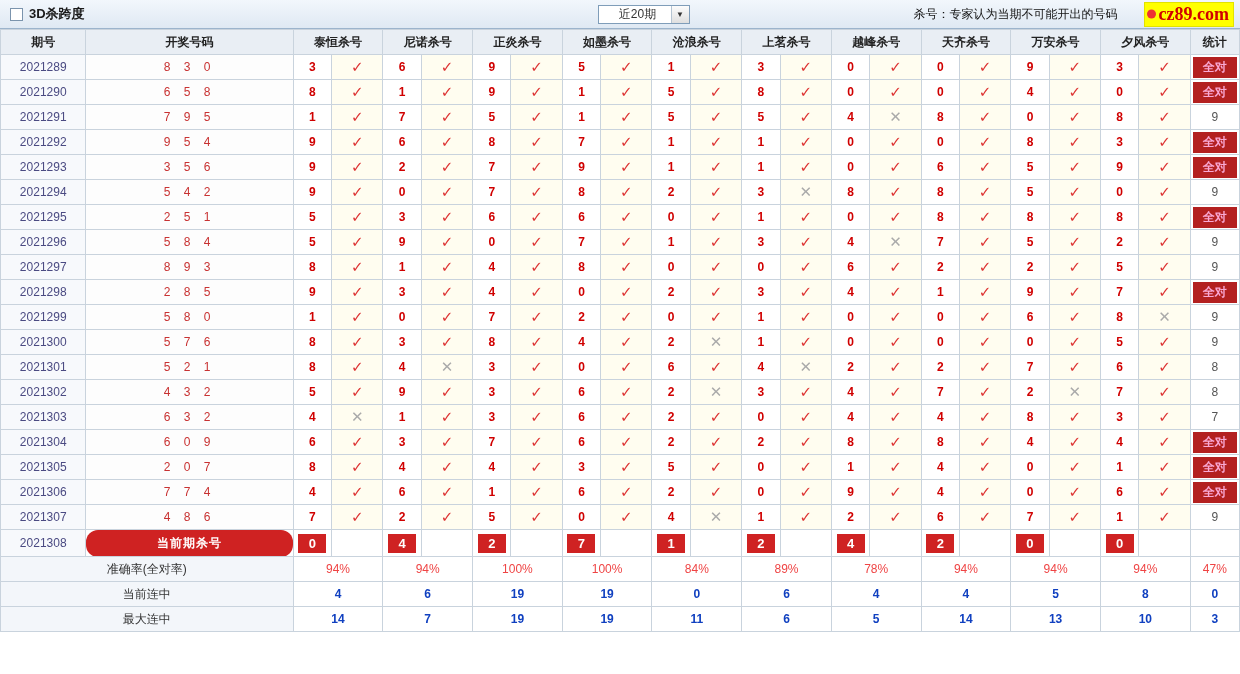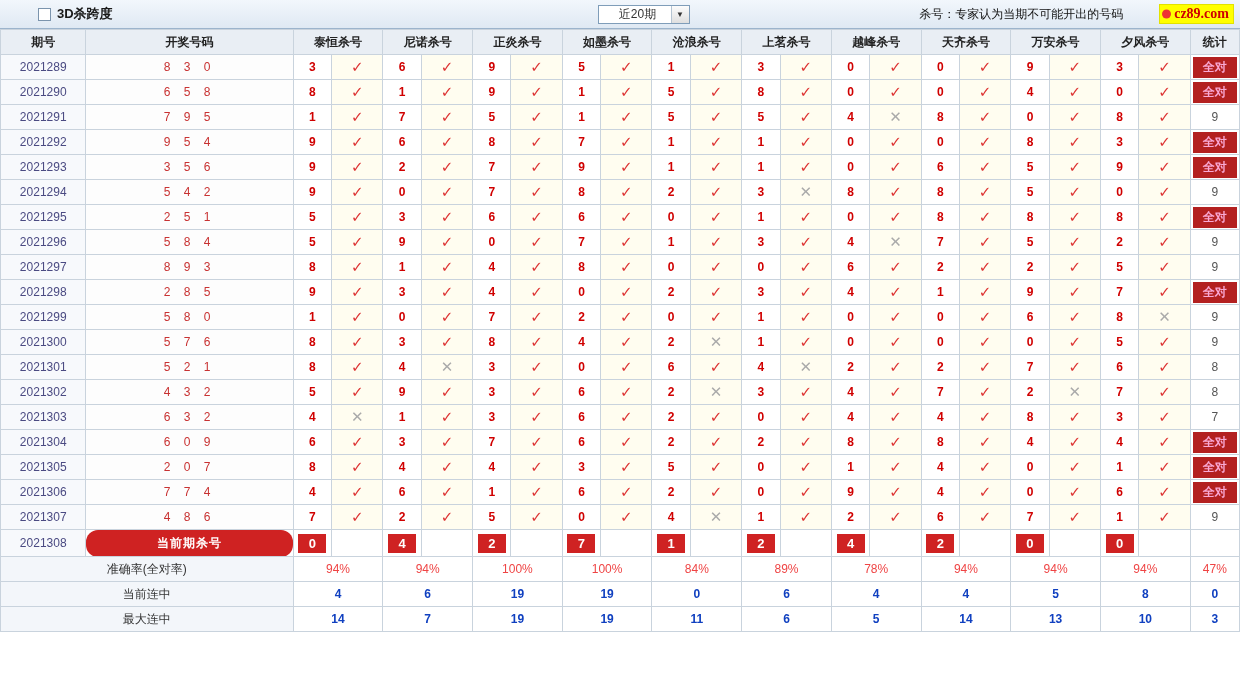--- a/index.html
+++ b/index.html
@@ -11,21 +11,20 @@
     color:#333;
     overflow:hidden;
   }
   
   .topbar{
     height:28px;
     background:linear-gradient(#f2f7fc,#dfe9f3);
     border-bottom:1px solid #9cb4cc;
     display:flex;align-items:center;
     position:relative;
-    padding-left:28px;
   }
   .topbar .title{
     display:flex;align-items:center;gap:6px;
     padding-left:10px;
     font-size:13px;font-weight:bold;color:#1a1a1a;
   }
   .chk{
     width:11px;height:11px;
     border:1px solid #7b94ad;background:#fff;display:inline-block;
   }
@@ -54,25 +53,25 @@
   }
   .topbar .right{
     margin-left:auto;
     display:flex;align-items:center;
     padding-right:6px;
     font-size:12px;color:#111;
     white-space:nowrap;
     gap:20px;
   }
   .logo{
-    margin-left:16px;
+    margin-left:6px;
     background:#ffff00;
     color:#d00000;
     font-weight:bold;
-    font-size:14px;
+    font-size:18px;
     padding:1px 4px 1px 14px;
     position:relative;
     border:1px solid #e2e200;
     font-family:"Liberation Serif",serif;
   }
   .logo:before{
     content:"";
     position:absolute;left:2px;top:50%;transform:translateY(-50%);
     width:9px;height:9px;border-radius:50%;
     background:#e33;

